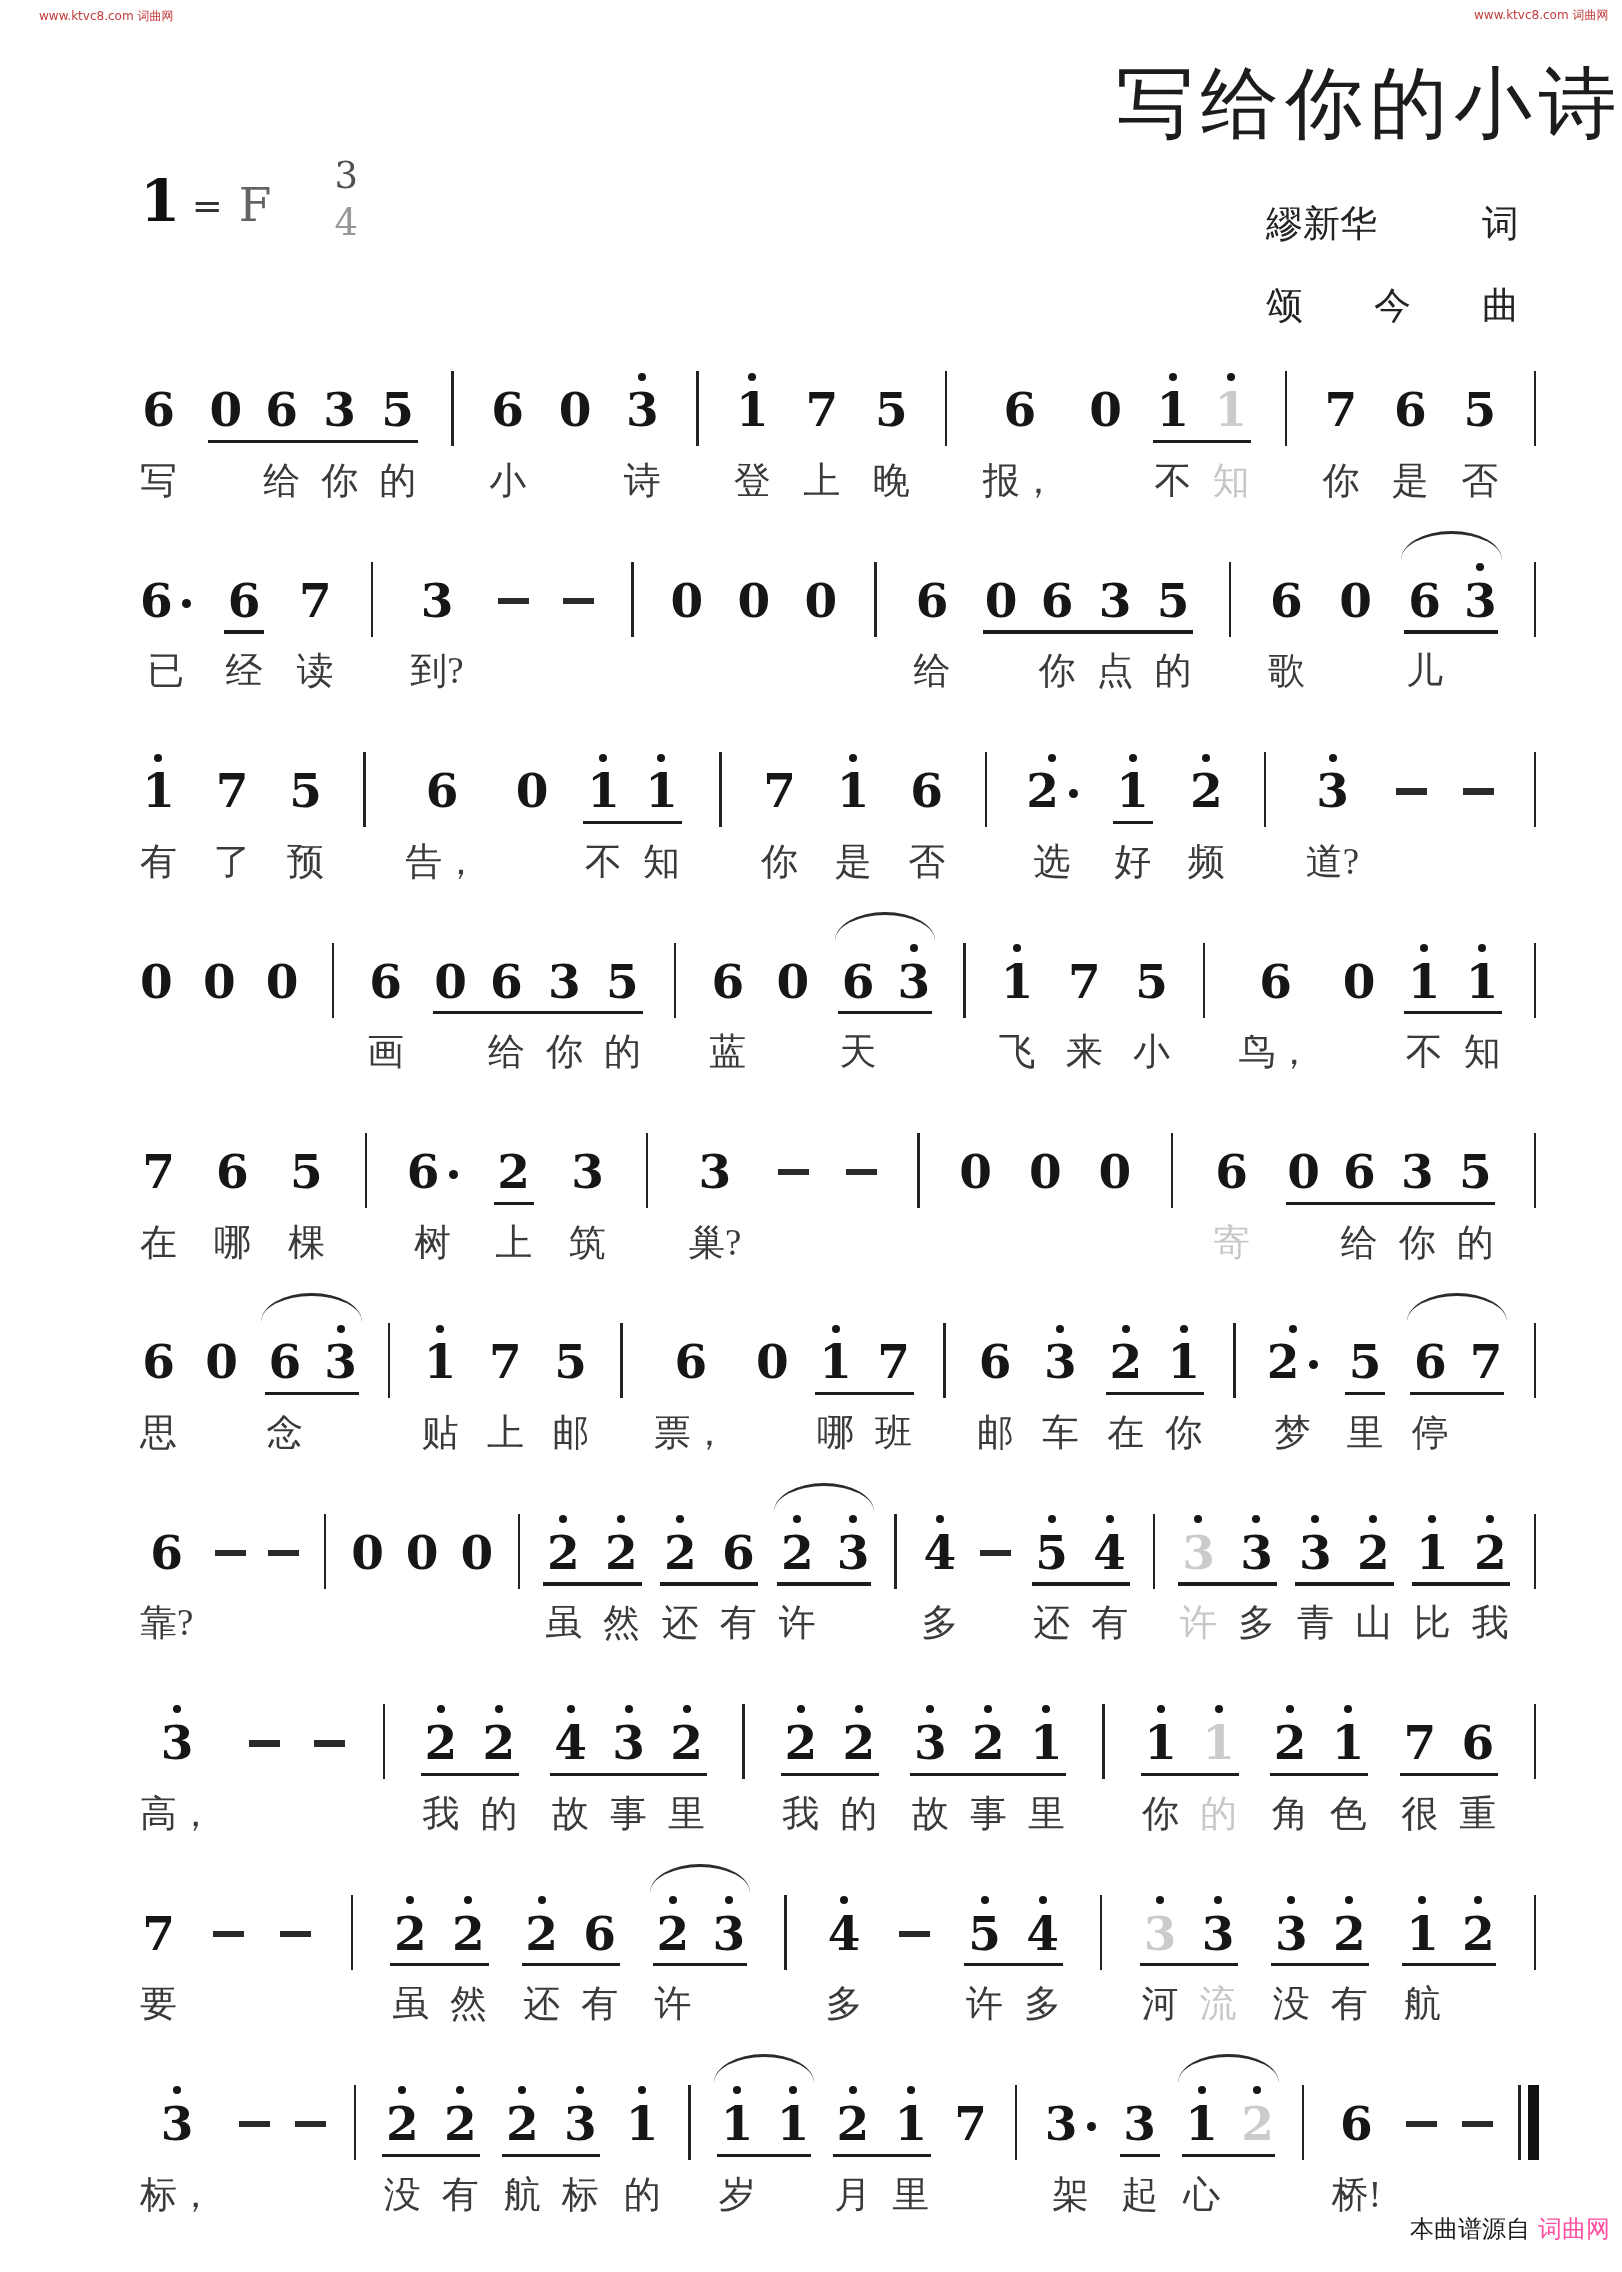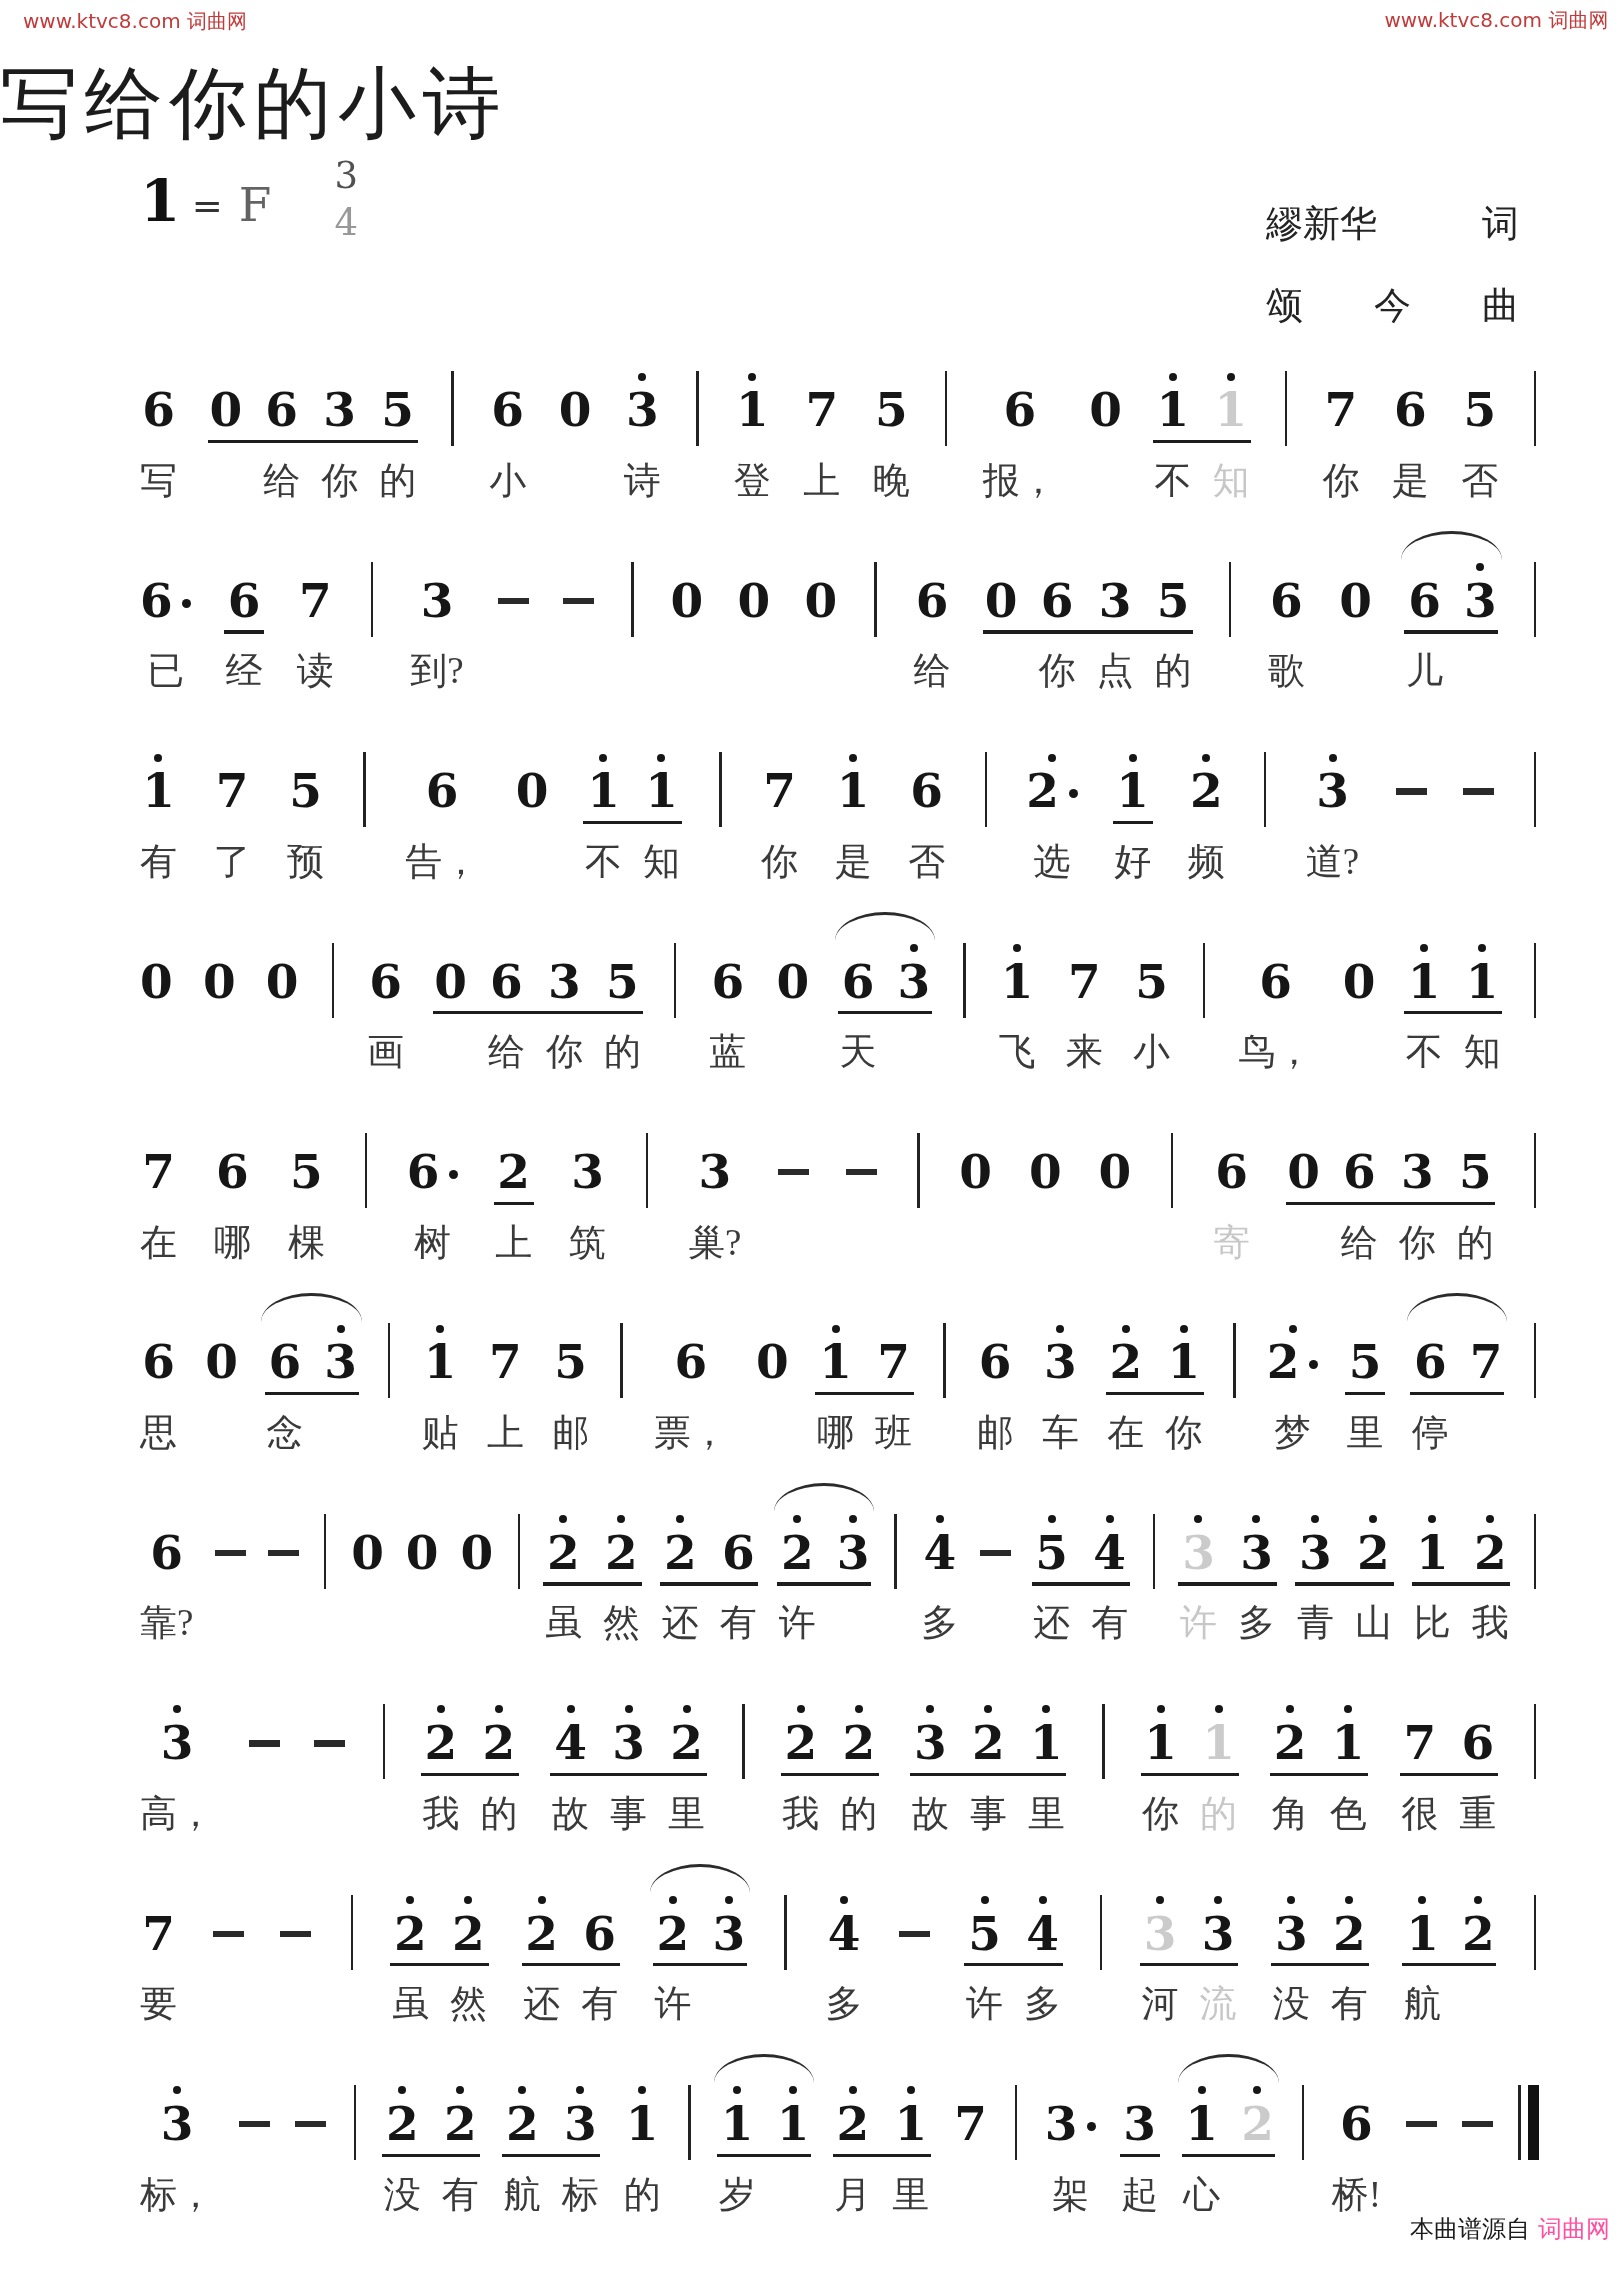--- a/index.html
+++ b/index.html
@@ -1,21 +1,21 @@
 <!DOCTYPE html>
 <html style="font-size:13px"><head>
 <meta charset="utf-8">
 <style>
   html,body{margin:0;padding:0;}
   body{width:1623px;height:2273px;position:relative;background:#ffffff;overflow:hidden;
        font-family:"DejaVu Serif", serif;}
-  .wm{position:absolute;color:#c23b3b;font-size:20px;font-family:"DejaVu Sans",sans-serif;white-space:nowrap;}
+  .wm{position:absolute;color:#c23b3b;font-size:12px;font-family:"DejaVu Sans",sans-serif;white-space:nowrap;margin-left:16px;}
   #wm-tl{left:23px;top:8px;}
   #wm-tr{right:14.6px;top:6.5px;}
-  .title{position:absolute;top:52px;left:0;right:0;text-align:left;font-size:78px;
+  .title{position:absolute;top:52px;left:0;right:0;text-align:right;font-size:78px;
          letter-spacing:6.5px;color:#1c1c1c;font-weight:normal;}
   .keyrow{position:absolute;left:140px;top:172px;display:flex;align-items:flex-start;}
   .k1{font-size:58px;font-weight:bold;line-height:1;color:#111;}
   .keq{font-size:37px;margin:13px 0 0 11.4px;color:#333;}
   .kf{font-size:47px;margin:4.9px 0 0 16px;opacity:.7;color:#222;}
   .tsig{margin-left:63px;display:flex;flex-direction:column;align-items:center;line-height:1;margin-top:-14.6px;}
   .ts-top{font-size:37px;color:#333;opacity:.85;}
   .ts-bot{font-size:37px;color:#333;opacity:.5;margin-top:9.7px;}
   .credits{position:absolute;right:104px;top:167px;width:253px;font-size:37px;color:#242424;
            font-family:"Liberation Serif",serif;}

